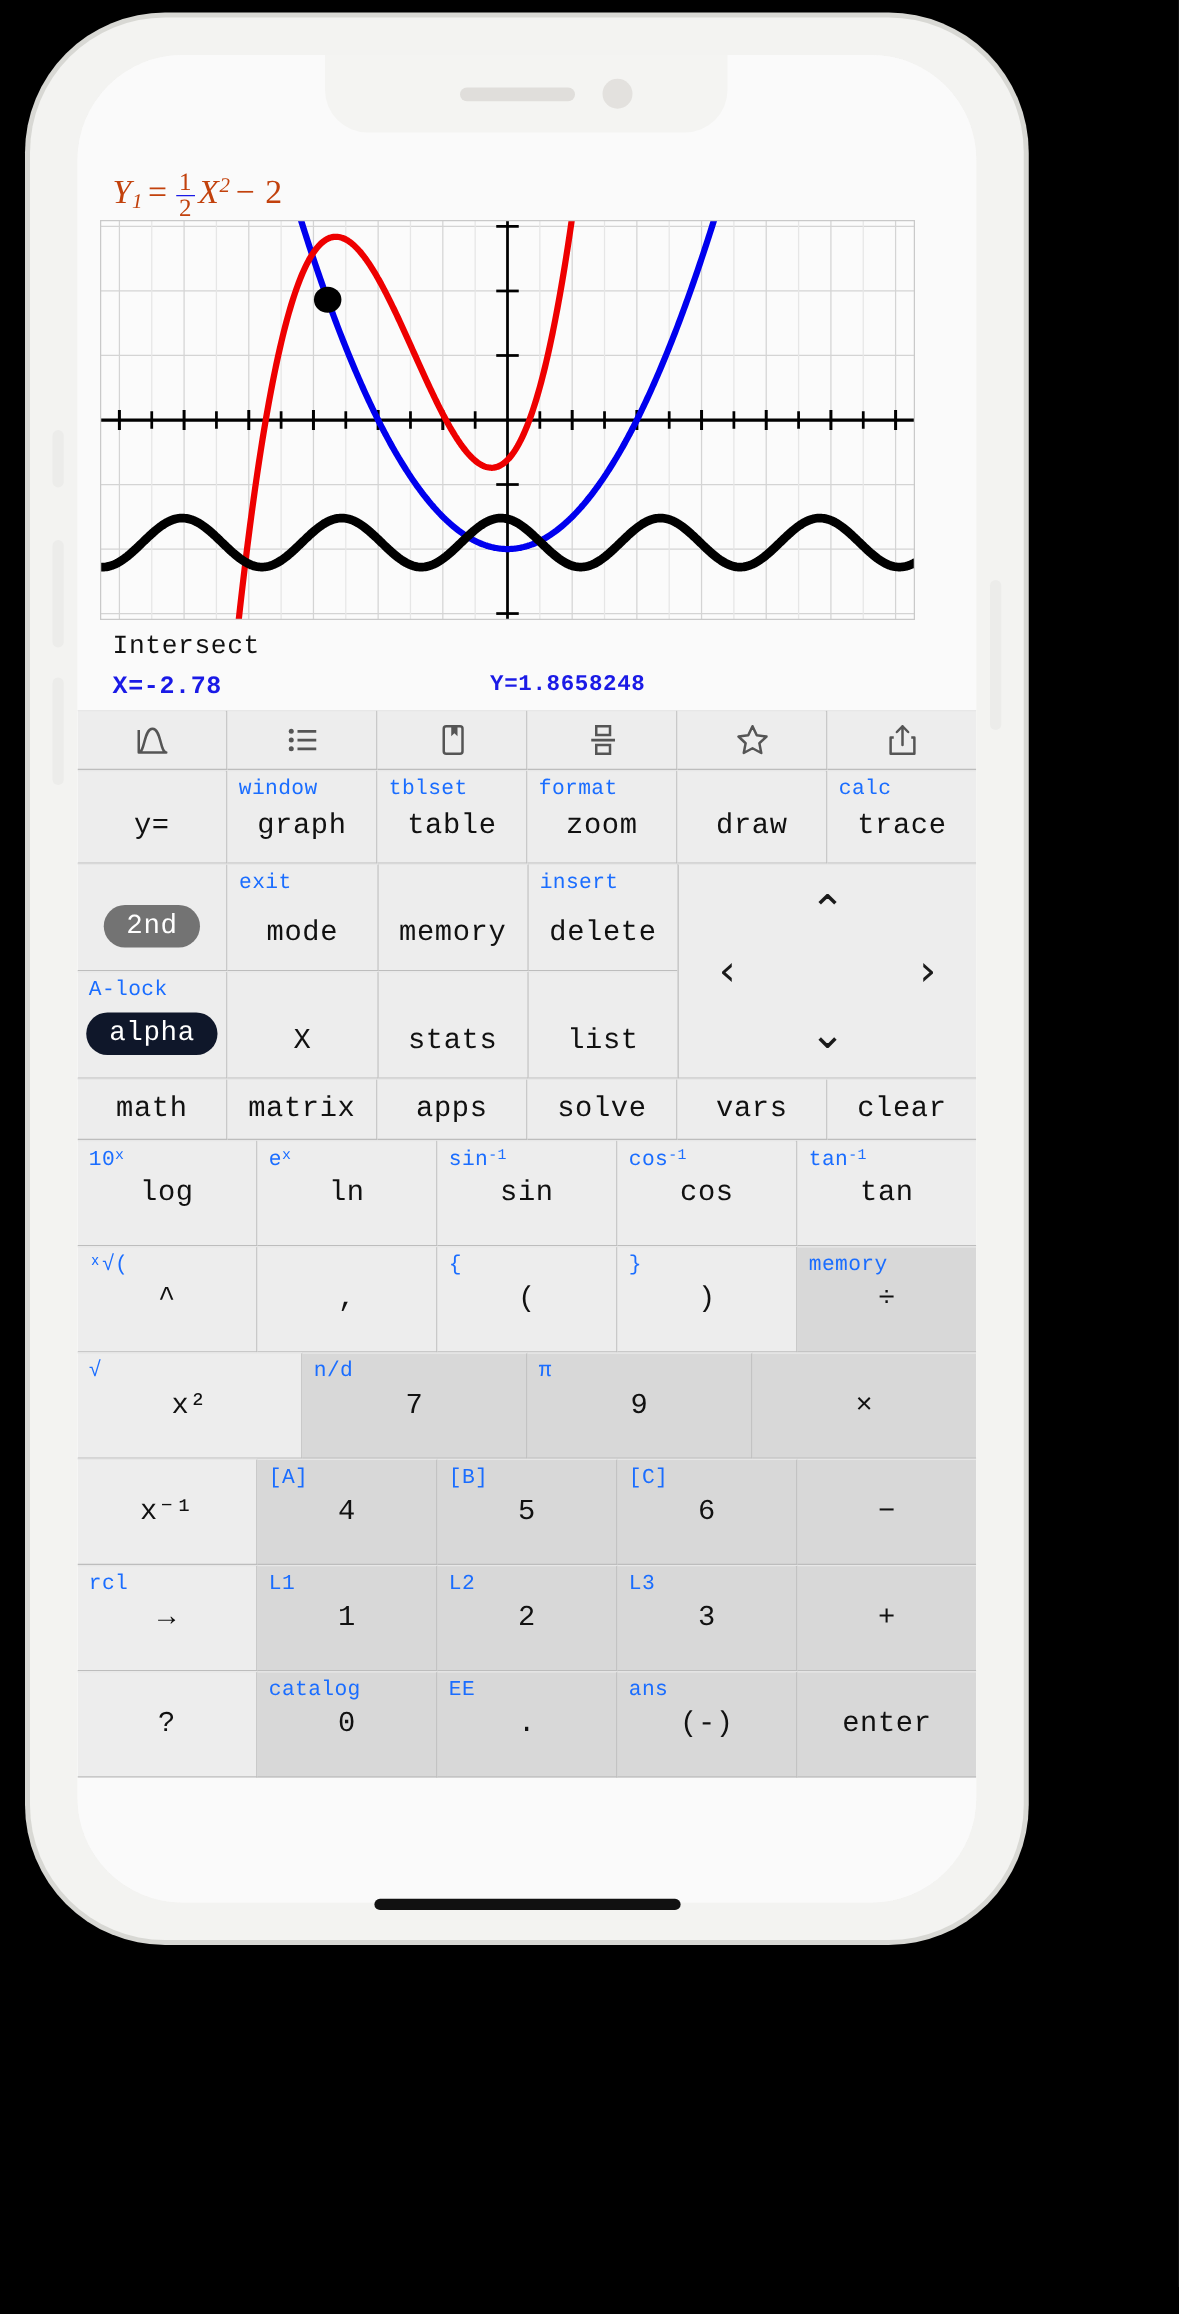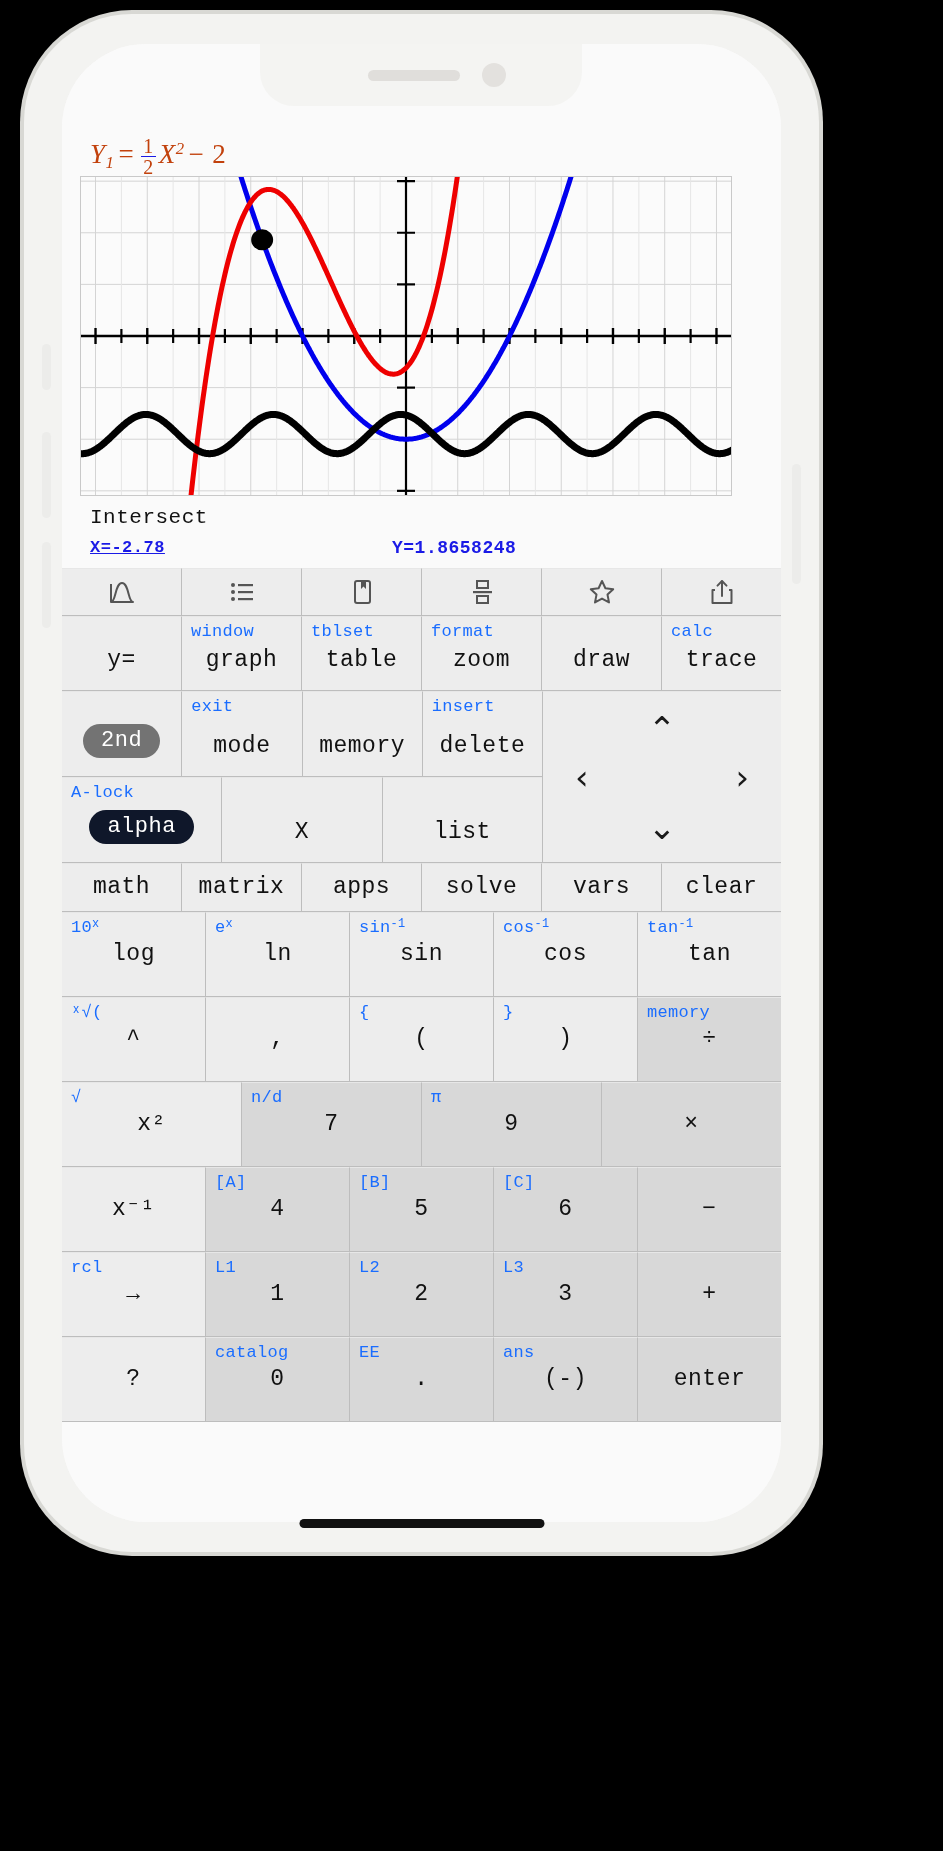--- a/index.html
+++ b/index.html
@@ -46,22 +46,22 @@
   .op{font-style:normal;margin:0 4px;}
 
   
   #graph-wrap{position:absolute;left:18px;top:132px;width:652px;height:320px;}
   #graph-svg{display:block;width:652px;height:320px;background:#fbfbfb;}
 
   
   #status{position:absolute;left:0;top:456px;width:719px;height:70px;}
   #status-label{position:absolute;left:28px;top:6px;font-size:21px;color:#111;
     letter-spacing:.5px;}
-  #status-x{position:absolute;left:28px;top:38px;font-size:17px;color:#1a1ae6;
-    font-weight:bold;letter-spacing:.5px;text-decoration:underline;}
+  #status-x{position:absolute;left:28px;top:38px;font-size:20px;color:#1a1ae6;
+    font-weight:bold;letter-spacing:.5px;}
   #status-y{position:absolute;left:330px;top:38px;font-size:18px;color:#1a1ae6;
     font-weight:bold;letter-spacing:.5px;}
 
   
   #keypad{position:absolute;left:0;top:524px;width:719px;}
   .krow{display:flex;width:719px;}
   .key{position:relative;box-sizing:border-box;
        border-right:1px solid #bdbdbd;border-bottom:1px solid #bdbdbd;
        border-top:1px solid #e7e7e7;
        background:#ededed;display:flex;align-items:center;justify-content:center;
@@ -296,20 +296,23 @@
             </div>
             <div class="krow" id="row-alpha" style="width: 480px;">
               <div class="key plain two-line">
                 <div class="sec-lbl">A-lock</div>
                 <div class="main-lbl"><span class="pill green">alpha</span></div>
               </div>
               <div class="key plain two-line">
                 <div class="main-lbl">X</div>
               </div>
               <div class="key plain two-line">
+                <div class="main-lbl">stats</div>
+              </div>
+              <div class="key plain two-line">
                 <div class="main-lbl">list</div>
               </div>
             </div>
             <div id="dpad" style="position: absolute; right: 0px; top: 0px; width: 239px; height: 172px; border-left: 1px solid rgb(189, 189, 189);">
               <div class="arrow" id="arr-up">⌃</div>
               <div class="arrow" id="arr-dn">⌄</div>
               <div class="arrow" id="arr-lt">‹</div>
               <div class="arrow" id="arr-rt">›</div>
             </div>
           </div>

